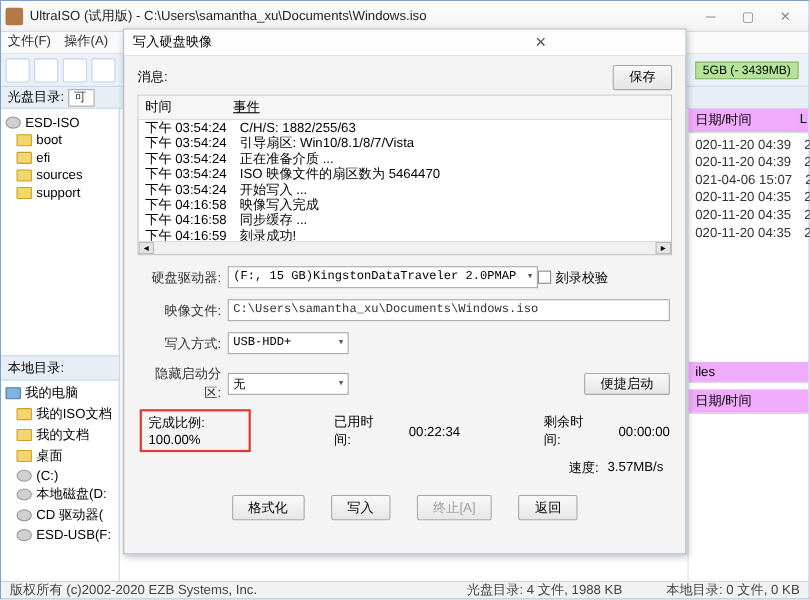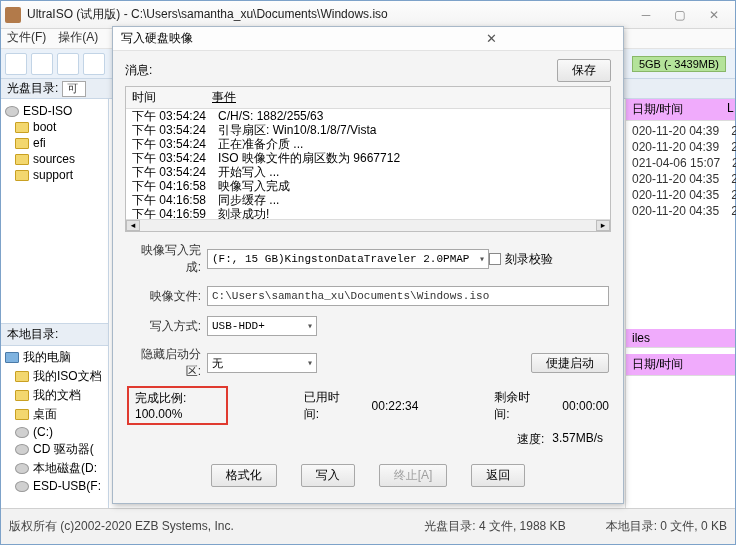--- a/index.html
+++ b/index.html
@@ -20,21 +20,21 @@
 .tree-item { display:flex; align-items:center; gap:4px; padding:1px 0; white-space:nowrap;}
 .tree-icon { width:14px; height:11px; background:#f3d76e; border:1px solid #c9a022; border-radius:1px;}
 .tree-icon.cd { background:#d0d0d0; border-color:#999; border-radius:50%;}
 .tree-icon.pc { background:#7fb3e0; border-color:#4a7aa8;}
 .main-body { flex:1; display:flex; position:relative;}
 .right-bg { flex:1; background:#fff;}
 .right-col { position:absolute; right:0; top:0; width:110px; height:100%; border-left:1px solid #e0e0e0; font-size:11px;}
 .right-hdr { background:#f0abfc; padding:2px 6px; border-bottom:1px solid #dcdcdc;}
 .right-row { padding:1px 6px; color:#333; white-space:nowrap;}
 .local-title { background:#e8eef5; padding:2px 6px; border-top:1px solid #c9d7e6; border-bottom:1px solid #c9d7e6; font-weight:normal;}
-.statusbar { height:36px; background:#f2f2f2; border-top:1px solid #d0d0d0; display:flex; align-items:center; padding:0 8px; gap:40px; font-size:11px; color:#444;}
+.statusbar { height:16px; background:#f2f2f2; border-top:1px solid #d0d0d0; display:flex; align-items:center; padding:0 8px; gap:40px; font-size:11px; color:#444;}
 .statusbar .seg { flex:0 0 auto;}
 .statusbar .spacer{flex:1;}
 
 
 .modal { position:absolute; left:112px; top:26px; width:512px; height:478px; background:#f4f4f4; border:1px solid #a8b8c8; box-shadow: 1px 2px 6px rgba(0,0,0,.25); display:flex; flex-direction:column;}
 .modal-title { height:24px; display:flex; align-items:center; padding:0 8px; background:#fdfdfd; border-bottom:1px solid #e2e2e2;}
 .modal-title span { flex:1; }
 .modal-close { width:18px; text-align:center; font-size:13px; color:#555; cursor:default;}
 .msg-row { display:flex; align-items:center; padding:8px 12px 4px; gap:8px;}
 .btn { background:linear-gradient(#f9f9f9,#e6e6e6); border:1px solid #a8a8a8; padding:2px 14px; border-radius:2px; cursor:default;}
@@ -131,25 +131,25 @@
       <div class="tree-item" style="padding-left:10px">
           <span class="tree-icon"></span>
           <span>桌面</span>
         </div>
       <div class="tree-item" style="padding-left:10px">
           <span class="tree-icon cd"></span>
           <span>(C:)</span>
         </div>
       <div class="tree-item" style="padding-left:10px">
           <span class="tree-icon cd"></span>
+          <span>本地磁盘(D:</span>
+        </div>
+      <div class="tree-item" style="padding-left:10px">
+          <span class="tree-icon cd"></span>
           <span>CD 驱动器(</span>
-        </div>
-      <div class="tree-item" style="padding-left:10px">
-          <span class="tree-icon cd"></span>
-          <span>本地磁盘(D:</span>
         </div>
       <div class="tree-item" style="padding-left:10px">
           <span class="tree-icon cd"></span>
           <span>ESD-USB(F:</span>
         </div>
     </div>
     <div class="right-bg">
       <div class="right-col">
         <div style="display:flex">
           <div class="right-hdr" style="flex:1">日期/时间</div>
@@ -220,21 +220,21 @@
         <div class="log-row">
           <span class="t">下午 03:54:24</span>
           <span class="e">引导扇区: Win10/8.1/8/7/Vista</span>
         </div>
         <div class="log-row">
           <span class="t">下午 03:54:24</span>
           <span class="e">正在准备介质 ...</span>
         </div>
         <div class="log-row">
           <span class="t">下午 03:54:24</span>
-          <span class="e">ISO 映像文件的扇区数为 9667712</span>
+          <span class="e">ISO 映像文件的扇区数为 5464470</span>
         </div>
         <div class="log-row">
           <span class="t">下午 03:54:24</span>
           <span class="e">开始写入 ...</span>
         </div>
         <div class="log-row">
           <span class="t">下午 04:16:58</span>
           <span class="e">映像写入完成</span>
         </div>
         <div class="log-row">
@@ -246,21 +246,21 @@
           <span class="e">刻录成功!</span>
         </div>
       </div>
     <div class="log-scroll">
       <div class="arrow left">◂</div>
       <div class="arrow right">▸</div>
     </div>
   </div>
 
   <div class="form-area">
-    <label>映像写入完成:</label>
+    <label>硬盘驱动器:</label>
     <div class="field">
         <div class="combo" style="flex:1">(F:, 15 GB)KingstonDataTraveler 2.0PMAP</div>
       </div>
     <div class="checkbox">
         <span class="box"></span>
         <span>刻录校验</span>
       </div>
 
     <label>映像文件:</label>
     <div class="field" style="grid-column:2/4">

